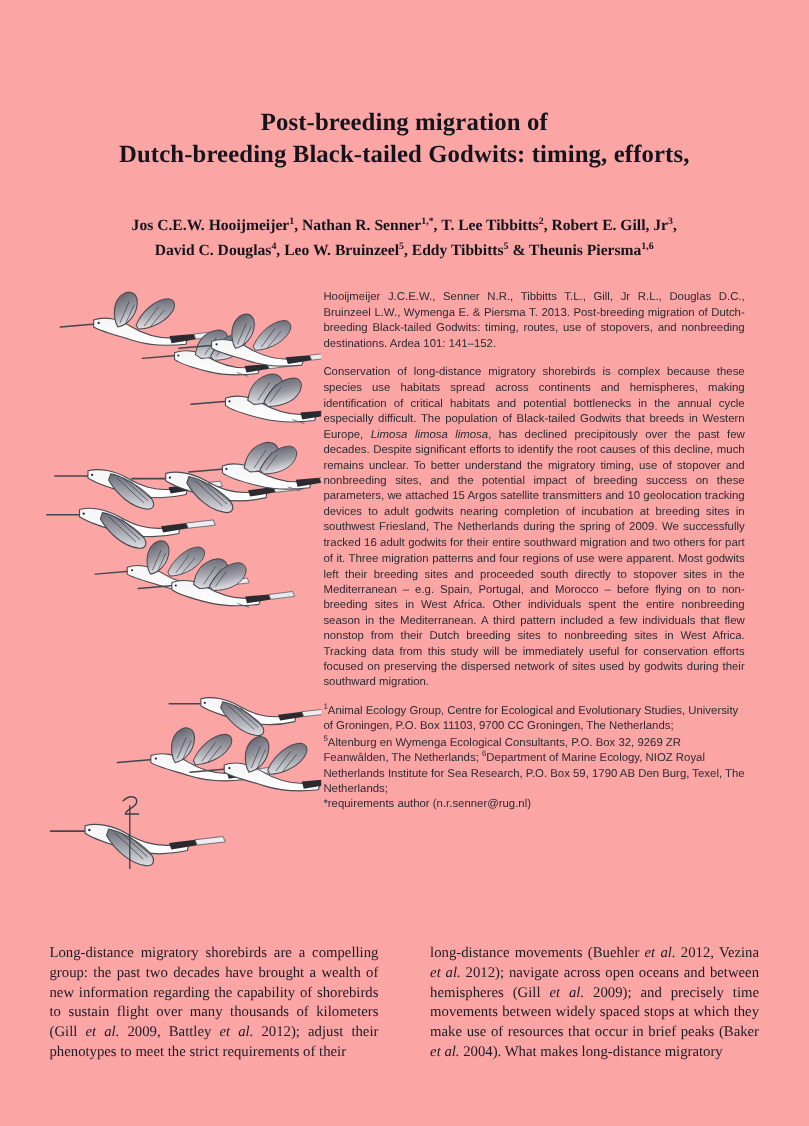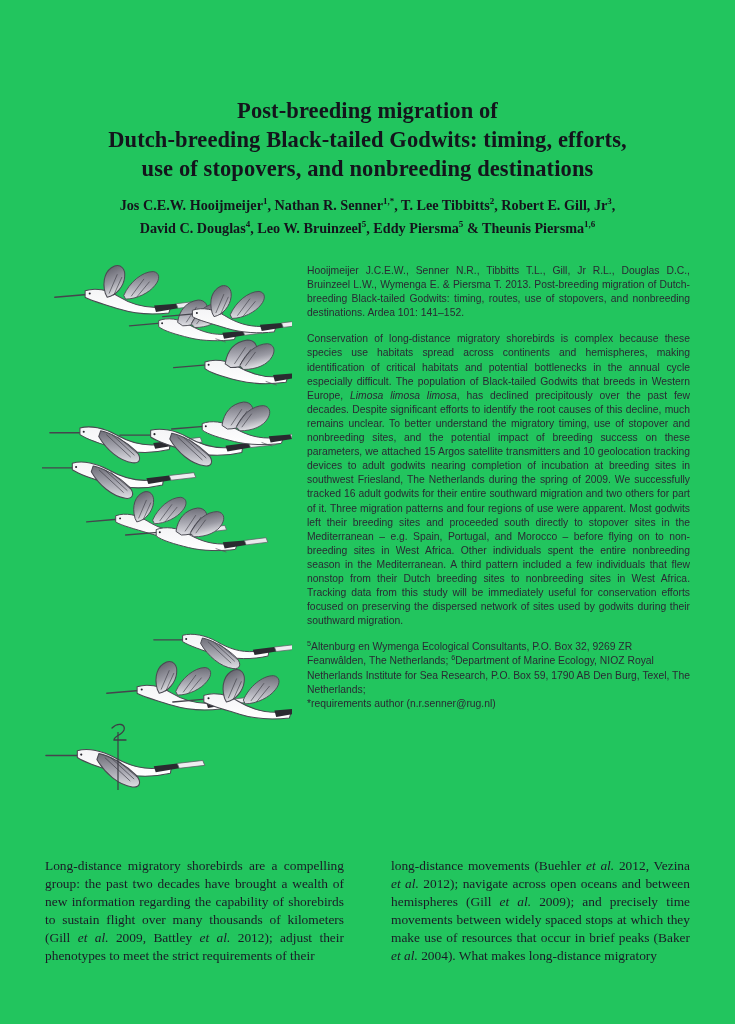--- a/index.html
+++ b/index.html
@@ -4,21 +4,21 @@
 <style>
   html, body {
     margin: 0;
     padding: 0;
     background: #ffffff;
   }
   .page {
     position: relative;
     width: 735px;
     height: 1024px;
-    background: #22c55e;
+    background: #fca5a5;
     overflow: hidden;
     font-family: "Liberation Serif", serif;
     color: #111118;
   }
 
   
   .title-block {
     position: absolute;
     left: 60px;
     top: 96px;
@@ -66,21 +66,21 @@
   }
   .illustration svg {
     display: block;
     width: 100%;
     height: 100%;
   }
 
   
   .right-col {
     position: absolute;
-    left: 307px;
+    left: 294px;
     top: 264px;
     width: 383px;
     font-family: "Liberation Sans", sans-serif;
     font-size: 10.35px;
     line-height: 14.1px;
     color: #2a2a33;
   }
   .right-col p {
     margin: 0 0 12px 0;
     text-align: justify;
@@ -122,26 +122,25 @@
   .body-col i { }
 </style>
 </head>
 <body>
 
 <div class="page">
 
   <div class="title-block">
     <div class="title-line">Post-breeding migration of</div>
     <div class="title-line">Dutch-breeding Black-tailed Godwits: timing, efforts,</div>
-    <div class="title-line">use of stopovers, and nonbreeding destinations</div>
   </div>
 
   <div class="authors-block">
     <div class="author-line"><span>Jos C.E.W. Hooijmeijer</span><sup>1</sup><span>, Nathan R. Senner</span><sup>1,*</sup><span>, T. Lee Tibbitts</span><sup>2</sup><span>, Robert E. Gill, Jr</span><sup>3</sup><span>,</span></div>
-    <div class="author-line"><span>David C. Douglas</span><sup>4</sup><span>, Leo W. Bruinzeel</span><sup>5</sup><span>, Eddy Piersma</span><sup>5</sup><span> &amp; Theunis Piersma</span><sup>1,6</sup></div>
+    <div class="author-line"><span>David C. Douglas</span><sup>4</sup><span>, Leo W. Bruinzeel</span><sup>5</sup><span>, Eddy Tibbitts</span><sup>5</sup><span> &amp; Theunis Piersma</span><sup>1,6</sup></div>
   </div>
 
   <div class="illustration">
     <svg viewBox="0 0 250 570" xmlns="http://www.w3.org/2000/svg" aria-hidden="true">
       <defs>
         <linearGradient id="wg" x1="0" y1="0" x2="0" y2="1">
           <stop offset="0%" stop-color="#6e6e78"></stop>
           <stop offset="55%" stop-color="#a9a9b2"></stop>
           <stop offset="100%" stop-color="#dedee3"></stop>
         </linearGradient>
@@ -248,20 +247,21 @@
     </svg>
   </div>
 
   <div class="right-col">
     <p>Hooijmeijer J.C.E.W., Senner N.R., Tibbitts T.L., Gill, Jr R.L., Douglas D.C., Bruinzeel L.W., Wymenga E. &amp; Piersma T. 2013. Post-breeding migration of Dutch-breeding Black-tailed Godwits: timing, routes, use of stopovers, and nonbreeding destinations. Ardea 101: 141–152.</p>
 
     <p><span>Conservation of long-distance migratory shorebirds is complex because these species use habitats spread across continents and hemispheres, making identification of critical habitats and potential bottlenecks in the annual cycle especially difficult. The population of Black-tailed Godwits that breeds in Western Europe, </span><i>Limosa limosa limosa</i><span>, has declined precipitously over the past few decades. Despite significant efforts to identify the root causes of this decline, much remains unclear. To better understand the migratory timing, use of stopover and nonbreeding sites, and the potential impact of breeding success on these parameters, we attached 15 Argos satellite transmitters and 10 geolocation tracking devices to adult godwits nearing completion of incubation at breeding sites in southwest Friesland, The Netherlands during the spring of 2009. We successfully tracked 16 adult godwits for their entire southward migration and two others for part of it. Three migration patterns and four regions of use were apparent. Most godwits left their breeding sites and proceeded south directly to stopover sites in the Mediterranean – e.g. Spain, Portugal, and Morocco – before flying on to non-breeding sites in West Africa. Other individuals spent the entire nonbreeding season in the Mediterranean. A third pattern included a few individuals that flew nonstop from their Dutch breeding sites to nonbreeding sites in West Africa. Tracking data from this study will be immediately useful for conservation efforts focused on preserving the dispersed network of sites used by godwits during their southward migration.</span></p>
 
 
     <div class="affil">
+      <p><sup>1</sup><span>Animal Ecology Group, Centre for Ecological and Evolutionary Studies, University of Groningen, P.O. Box 11103, 9700 CC Groningen, The Netherlands;</span></p>
       <p><sup>5</sup><span>Altenburg en Wymenga Ecological Consultants, P.O. Box 32, 9269 ZR Feanwâlden, The Netherlands; </span><sup>6</sup><span>Department of Marine Ecology, NIOZ Royal Netherlands Institute for Sea Research, P.O. Box 59, 1790 AB Den Burg, Texel, The Netherlands;</span></p>
       <p>*requirements author (n.r.senner@rug.nl)</p>
     </div>
   </div>
 
   <div class="body-cols">
     <div class="body-col">
       <p><span>Long-distance migratory shorebirds are a compelling group: the past two decades have brought a wealth of new information regarding the capability of shorebirds to sustain flight over many thousands of kilometers (Gill </span><i>et al.</i><span> 2009, Battley </span><i>et al.</i><span> 2012); adjust their phenotypes to meet the strict requirements of their</span></p>
     </div>
     <div class="body-col">

